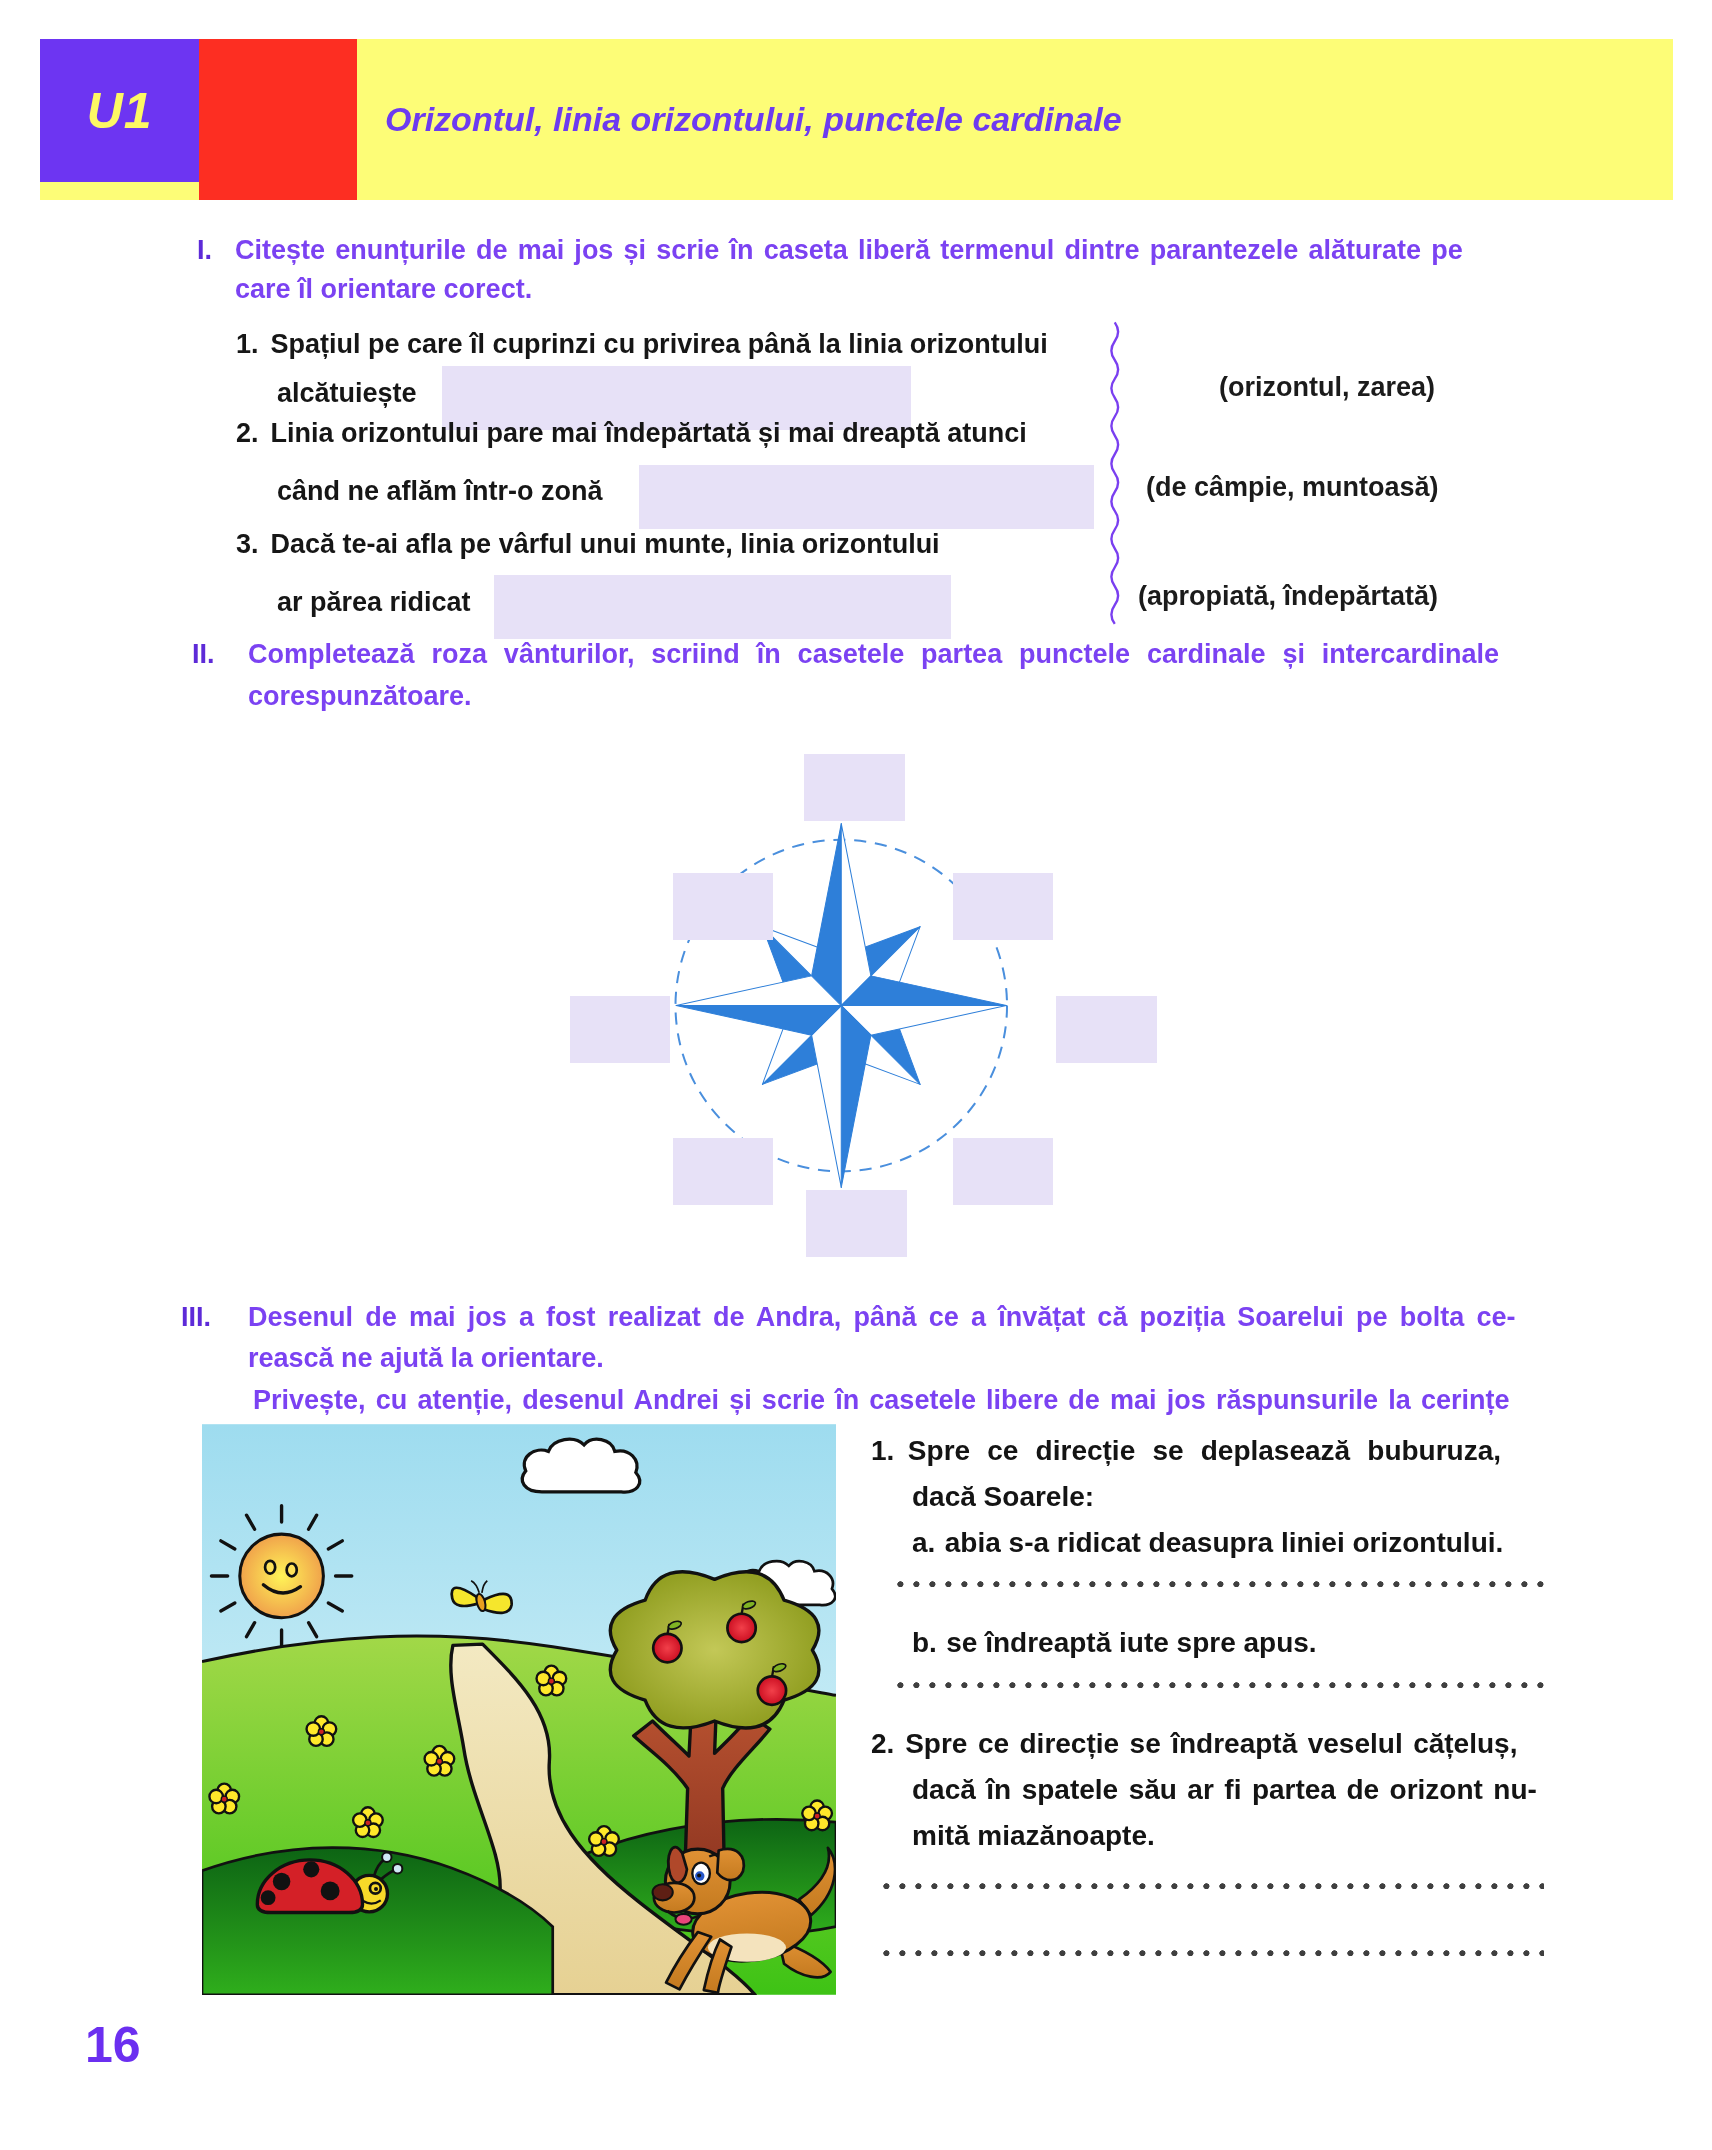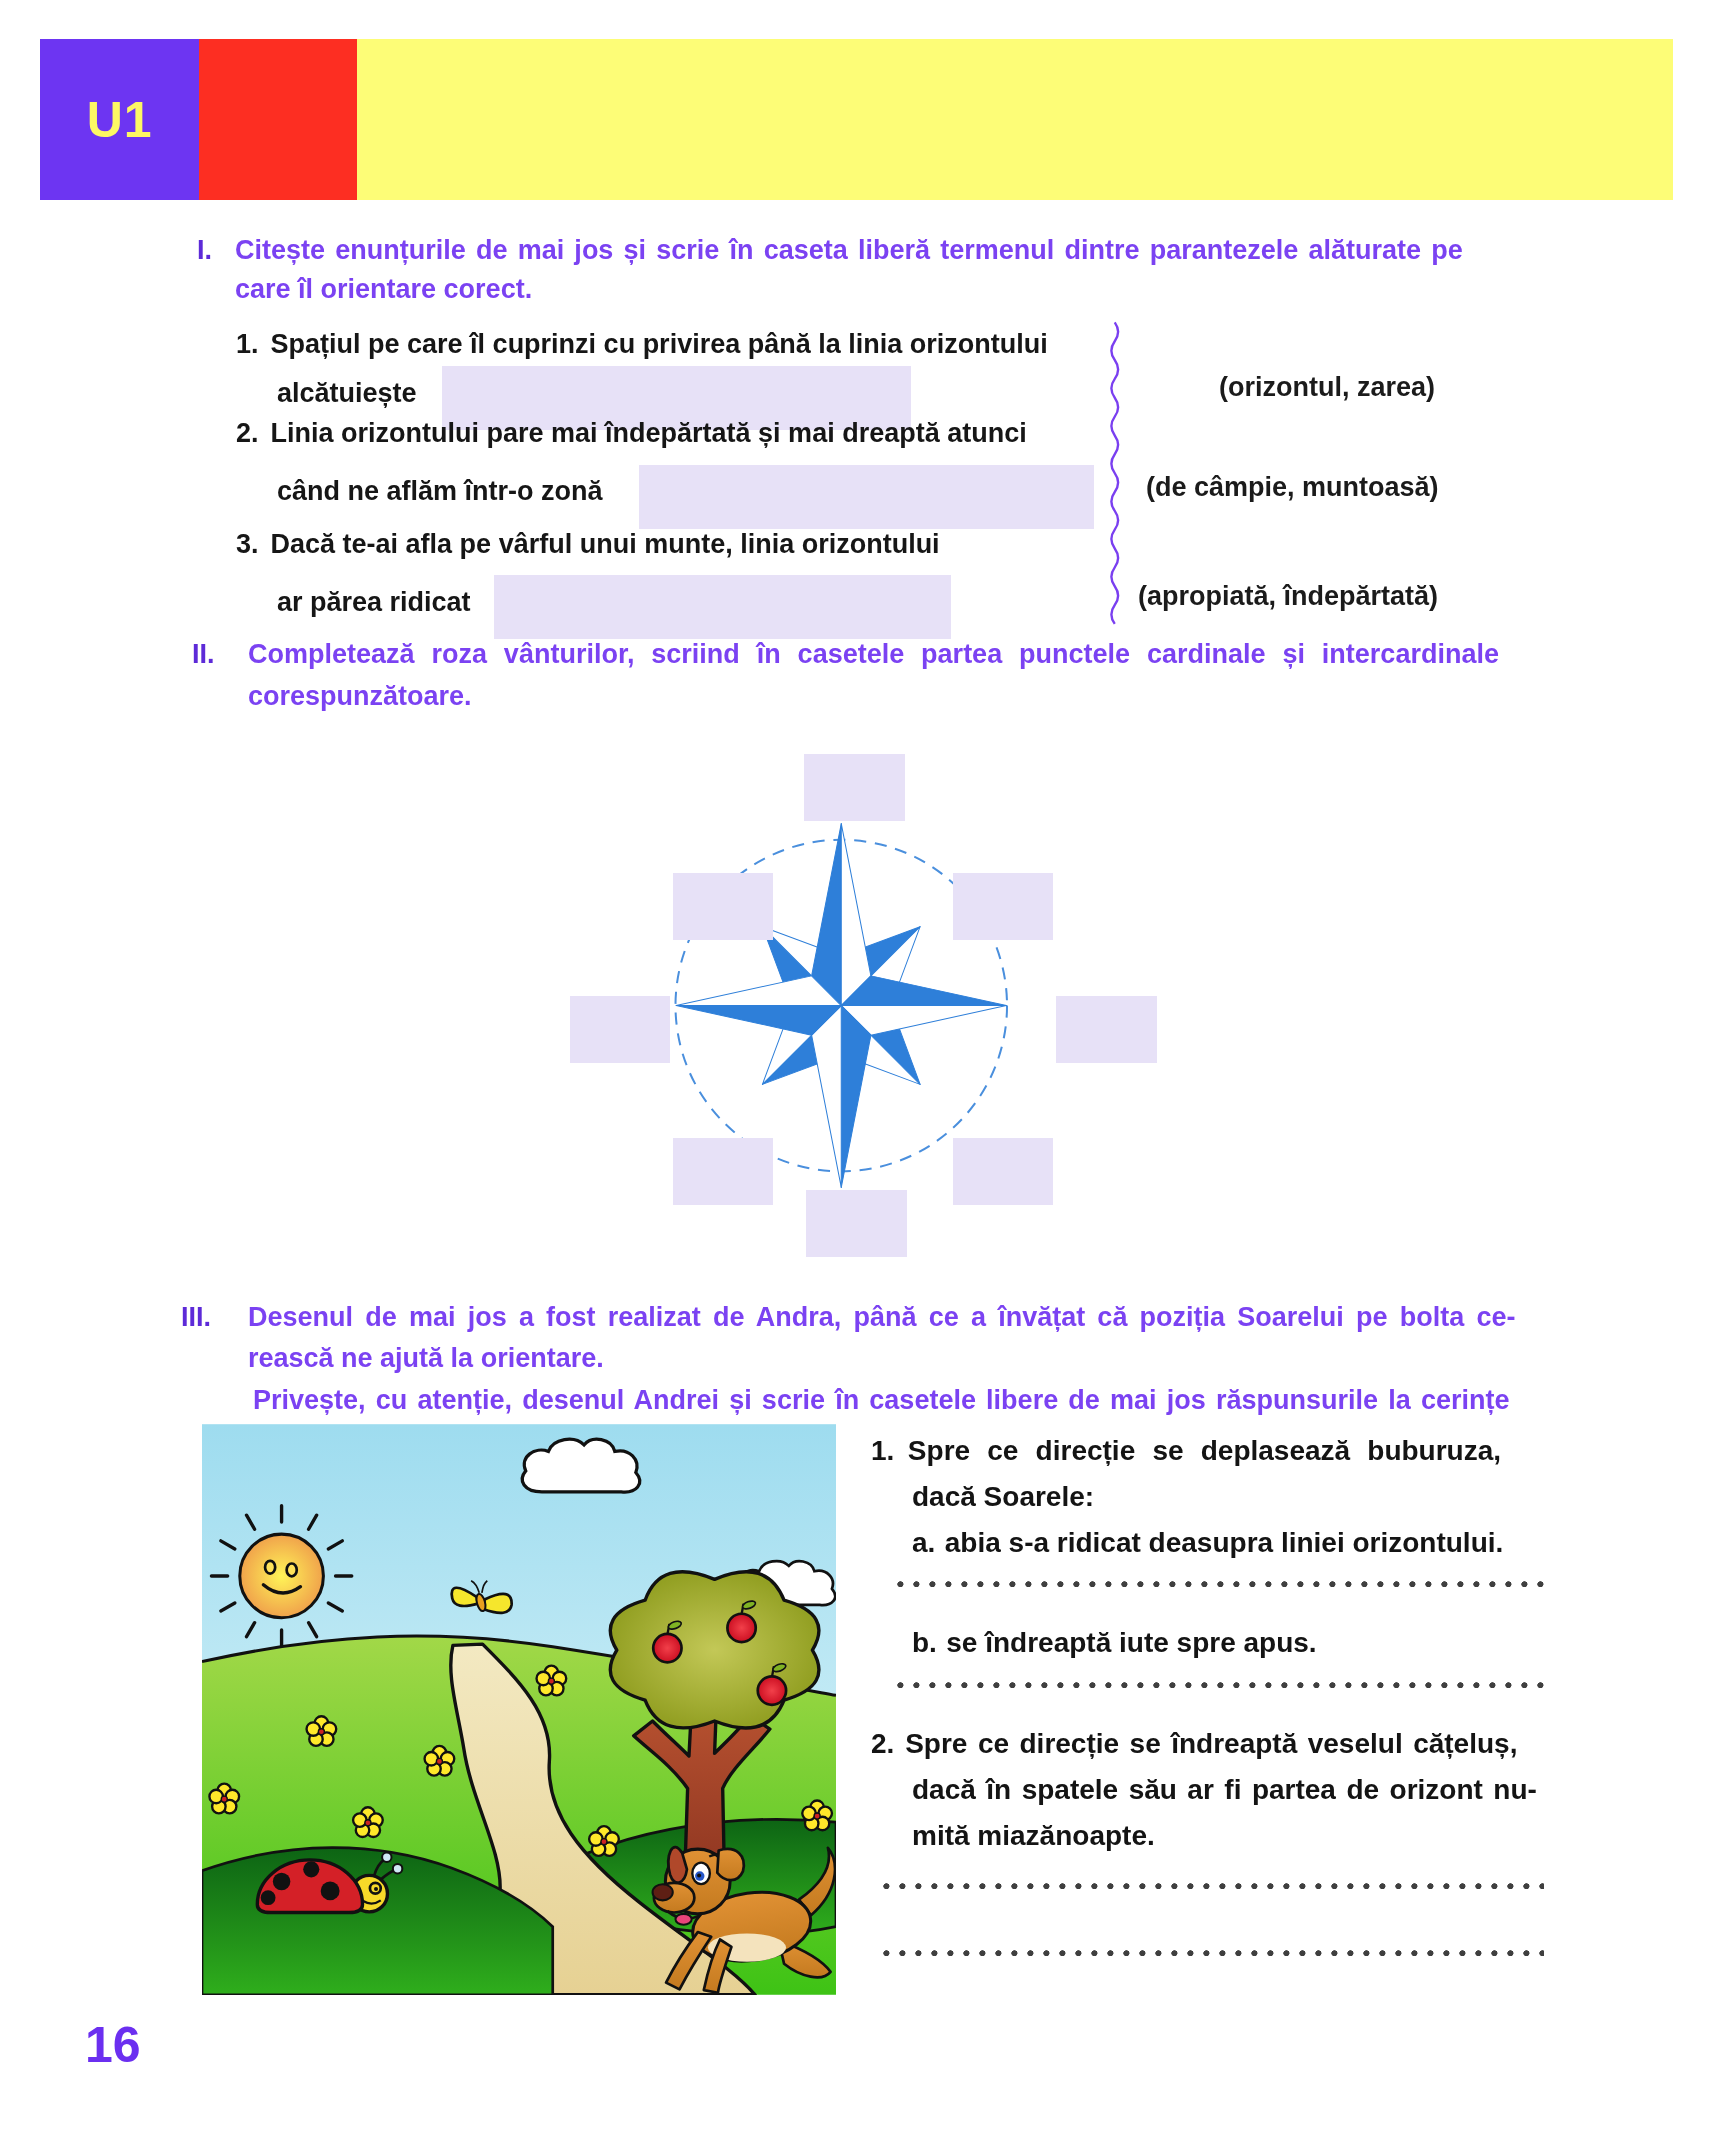--- a/index.html
+++ b/index.html
@@ -18,24 +18,27 @@
   .ws1{word-spacing:9.4px;}
   .ws2{word-spacing:4.7px;}
   .ws3{word-spacing:2.7px;}
   #pageTitle{font-style:italic;font-weight:700;color:#6d3bf0;font-size:34px;}
   #unitLabel{font-weight:800;color:#fdf864;font-size:50px;letter-spacing:0.7px;}
 </style>
 </head>
 <body>
 
 <div class="abs" style="left:40px;top:39px;width:1633px;height:161px;background:#fdfd77;">
-  <div class="abs" style="left:0;top:0;width:159px;height:161px;background:#6d35f2;display:flex;align-items:center;justify-content:center;">
+  <div class="abs" style="left:0;top:0;width:159px;height:143px;background:#6d35f2;display:flex;align-items:center;justify-content:center;font-style:italic;">
     <span id="unitLabel">U1</span>
   </div>
   <div class="abs" style="left:159px;top:0;width:158px;height:161px;background:#fd2e22;"></div>
+  <div class="abs" style="left:345px;top:0;height:161px;display:flex;align-items:center;">
+    <span id="pageTitle">Orizontul, linia orizontului, punctele cardinale</span>
+  </div>
 </div>
 
 <div class="hnum" style="left:197px;top:235px;">I.</div>
 <div class="h ws3" style="left:235px;top:235px;">Citește enunțurile de mai jos și scrie în caseta liberă termenul dintre parantezele alăturate pe</div>
 <div class="h" style="left:235px;top:274px;">care îl orientare corect.</div>
 
 <div class="t" style="left:236px;top:314px;margin-top:15px;">
   <span class="inum">1.</span><span>Spațiul pe care îl cuprinzi cu privirea până la linia orizontului</span>
 </div>
 <div class="t" style="left:277px;top:378px;">alcătuiește</div>

